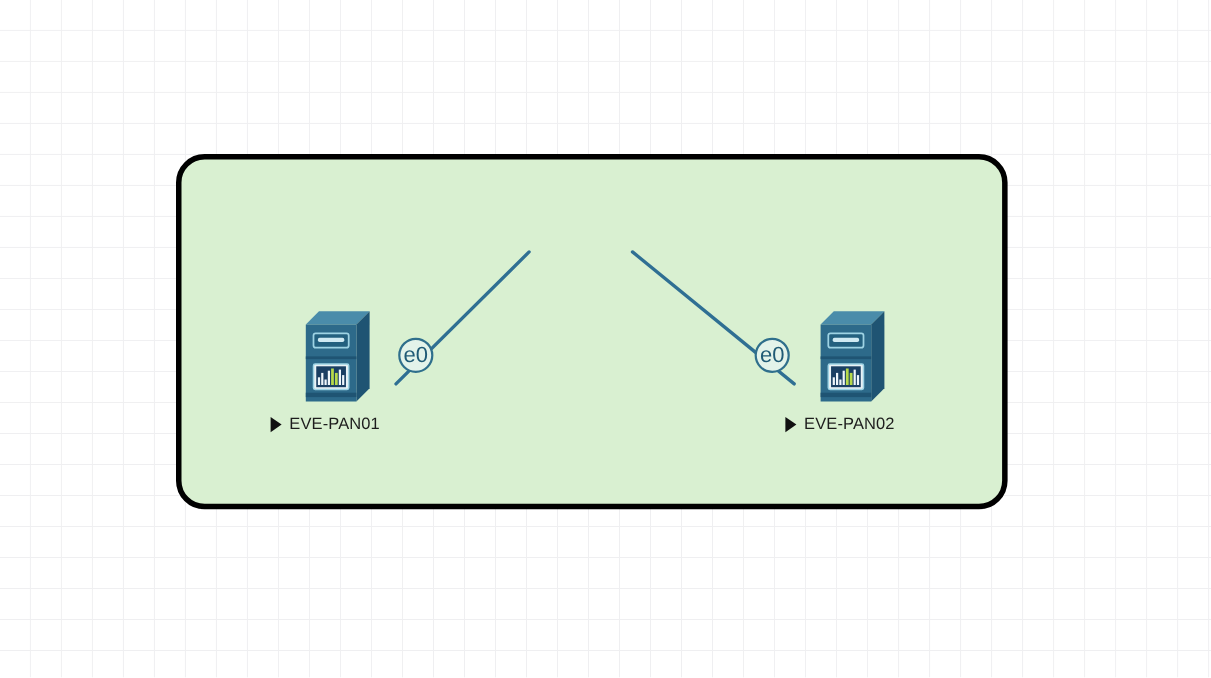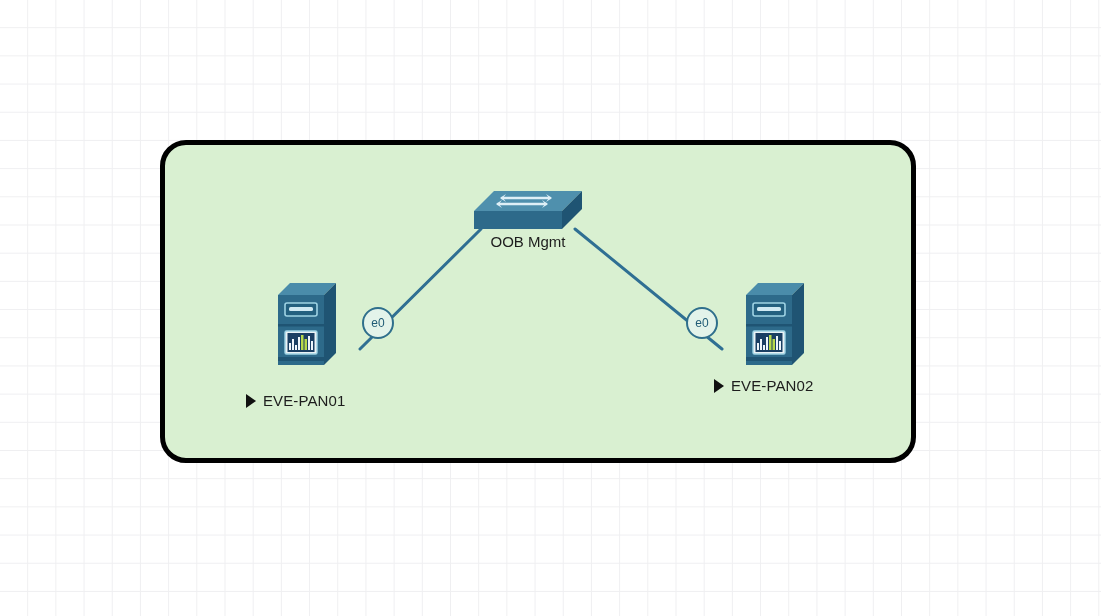--- a/index.html
+++ b/index.html
@@ -72,21 +72,21 @@
     position: absolute;
     width: 32px;
     height: 32px;
     border-radius: 50%;
     background: #e3f3ea;
     border: 2.4px solid #2f6f8c;
     box-sizing: border-box;
     display: flex;
     align-items: center;
     justify-content: center;
-    font-size: 12px;
+    font-size: 20px;
     color: #1f5a75;
     font-family: "Liberation Sans", sans-serif;
   }
   .sw-label {
     position: absolute;
     white-space: nowrap;
     font-size: 15px;
     color: #1d1d1d;
   }
 </style>
@@ -95,44 +95,20 @@
 
 <div id="canvas" style="width: 1101px; height: 616px; background-color: rgb(255, 255, 255); background-image: linear-gradient(to right, rgb(239, 239, 241) 1px, transparent 1px), linear-gradient(rgb(239, 239, 241) 1px, transparent 1px);">
 
   <div class="group-box" id="group-box" style="left: 160px; top: 140px; width: 756px; height: 323px; background: rgb(217, 240, 209); border-color: rgb(0, 0, 0);"></div>
 
   <svg id="links">
     <line id="link-left" stroke-linecap="round" x1="481" y1="229" x2="360" y2="349" stroke="#2f6f93" stroke-width="3"></line>
     <line id="link-right" stroke-linecap="round" x1="575" y1="229" x2="722" y2="349" stroke="#2f6f93" stroke-width="3"></line>
   </svg>
 
-  <div class="node" id="node-switch" style="left: 472px; top: 189px;">
-    <div class="node-icon">
-      <svg width="112" height="42" viewBox="0 0 112 42">
-
-        <polygon points="22,2 110,2 90,22 2,22" fill="#4f90ad"></polygon>
-
-        <polygon points="2,22 90,22 90,40 2,40" fill="#2d6a8a"></polygon>
-
-        <polygon points="90,22 110,2 110,20 90,40" fill="#1f5473"></polygon>
-
-        <g stroke="#dff0f7" stroke-width="2.4" fill="none" stroke-linecap="round">
-          <line x1="30" y1="9" x2="78" y2="9"></line>
-          <line x1="26" y1="15" x2="74" y2="15"></line>
-        </g>
-        <g fill="#dff0f7">
-          <polygon points="34,5 28,9 34,13 31,9"></polygon>
-          <polygon points="74,5 80,9 74,13 77,9"></polygon>
-          <polygon points="30,11 24,15 30,19 27,15"></polygon>
-          <polygon points="70,11 76,15 70,19 73,15"></polygon>
-        </g>
-      </svg>
-    </div>
-    <div class="sw-label" id="switch-label" style="left: 0px; top: 44px; width: 112px; text-align: center;">OOB Mgmt</div>
-  </div>
 
   <div class="node" id="node-server-left" style="left: 276px; top: 281px;">
     <div class="node-icon">
       <svg width="62" height="86" viewBox="0 0 62 86">
 
         <polygon points="14,2 60,2 48,14 2,14" fill="#4a8caa"></polygon>
 
         <polygon points="48,14 60,2 60,72 48,84" fill="#1f5473"></polygon>
 
         <rect x="2" y="14" width="46" height="70" fill="#2d6a8a"></rect>
@@ -151,21 +127,21 @@
           <rect x="16" y="58" width="2" height="11" fill="#eef6fb"></rect>
           <rect x="19" y="64" width="2" height="5" fill="#eef6fb"></rect>
           <rect x="22" y="56" width="2" height="13" fill="#eef6fb"></rect>
           <rect x="25" y="54" width="2.5" height="15" fill="#b7d94a"></rect>
           <rect x="28.5" y="58" width="2.5" height="11" fill="#b7d94a"></rect>
           <rect x="32" y="55" width="2" height="14" fill="#eef6fb"></rect>
           <rect x="35" y="60" width="2" height="9" fill="#eef6fb"></rect>
         </g>
       </svg>
     </div>
-    <div class="node-label" id="label-server-left" style="left: -30px; top: 111px;">
+    <div class="node-label" id="label-server-left" style="left: -30px; top: 96px;">
       <span class="label-row">
         <span class="tri"></span>
         <span>EVE-PAN01</span>
       </span>
     </div>
   </div>
 
   <div class="node" id="node-server-right" style="left: 744px; top: 281px; text-align: right;">
     <div class="node-icon">
       <svg width="62" height="86" viewBox="0 0 62 86">

